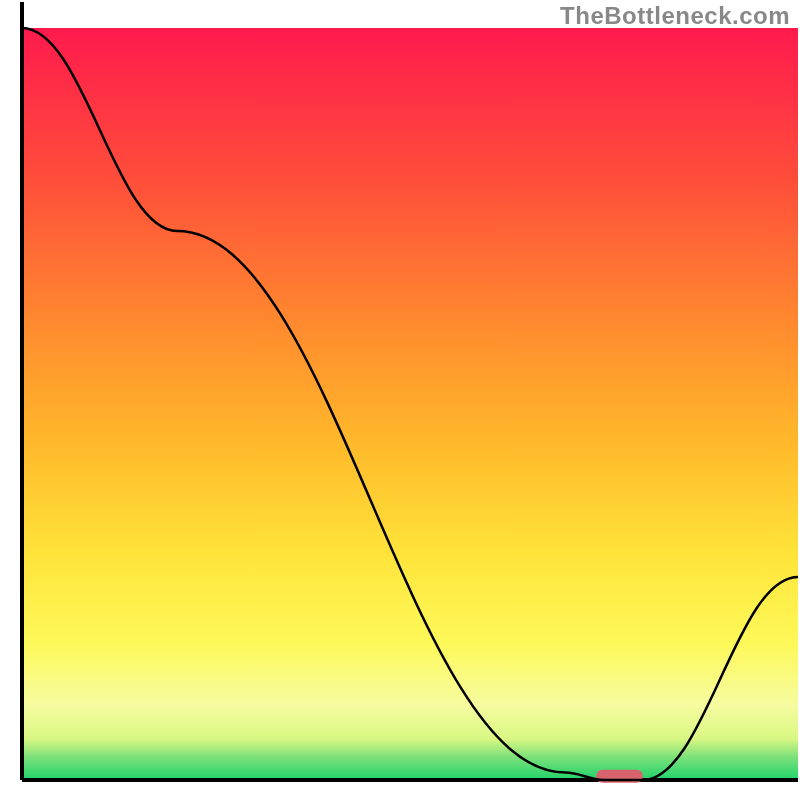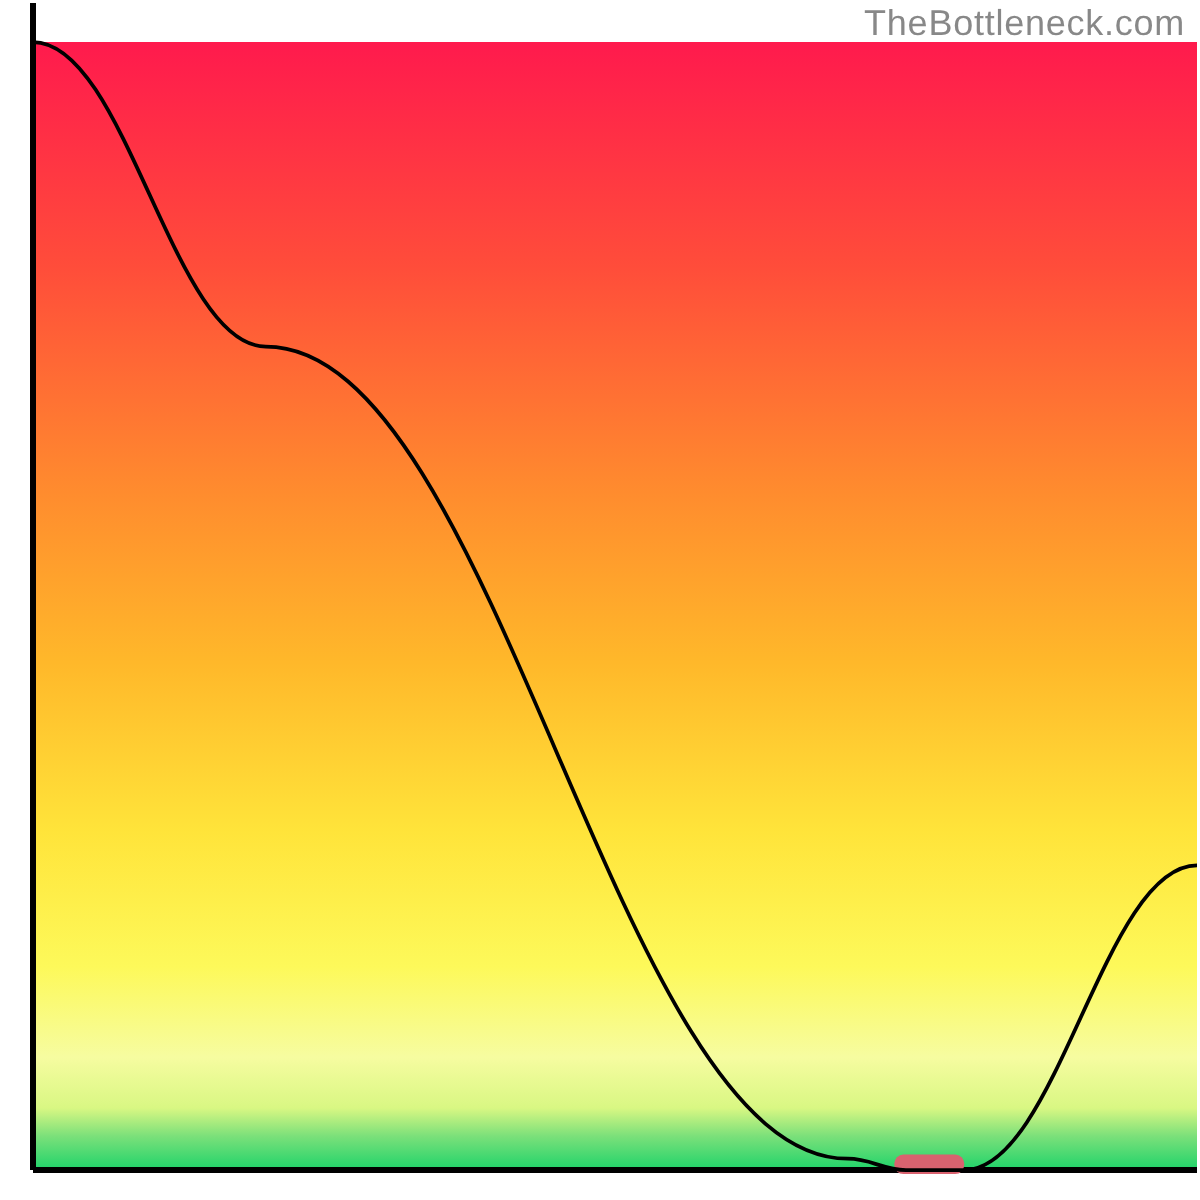--- a/index.html
+++ b/index.html
@@ -15,21 +15,21 @@
     position: relative;
     width: 800px;
     height: 800px;
     box-sizing: border-box;
   }
   .watermark {
     position: absolute;
     top: 2px;
     right: 10px;
     font-size: 24px;
-    font-weight: 400;
+    font-weight: 700;
     color: #888;
     letter-spacing: 0.5px;
     z-index: 10;
   }
   svg {
     display: block;
   }
 </style>
 </head>
 <body>

